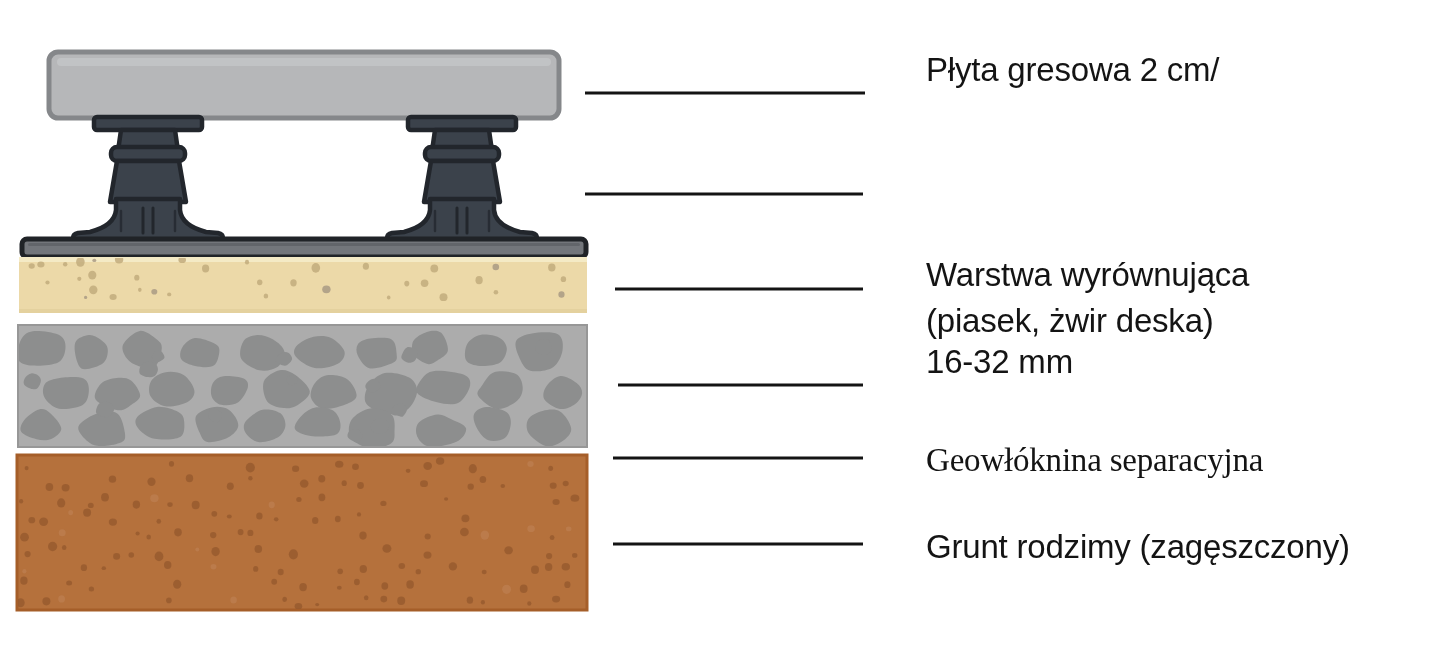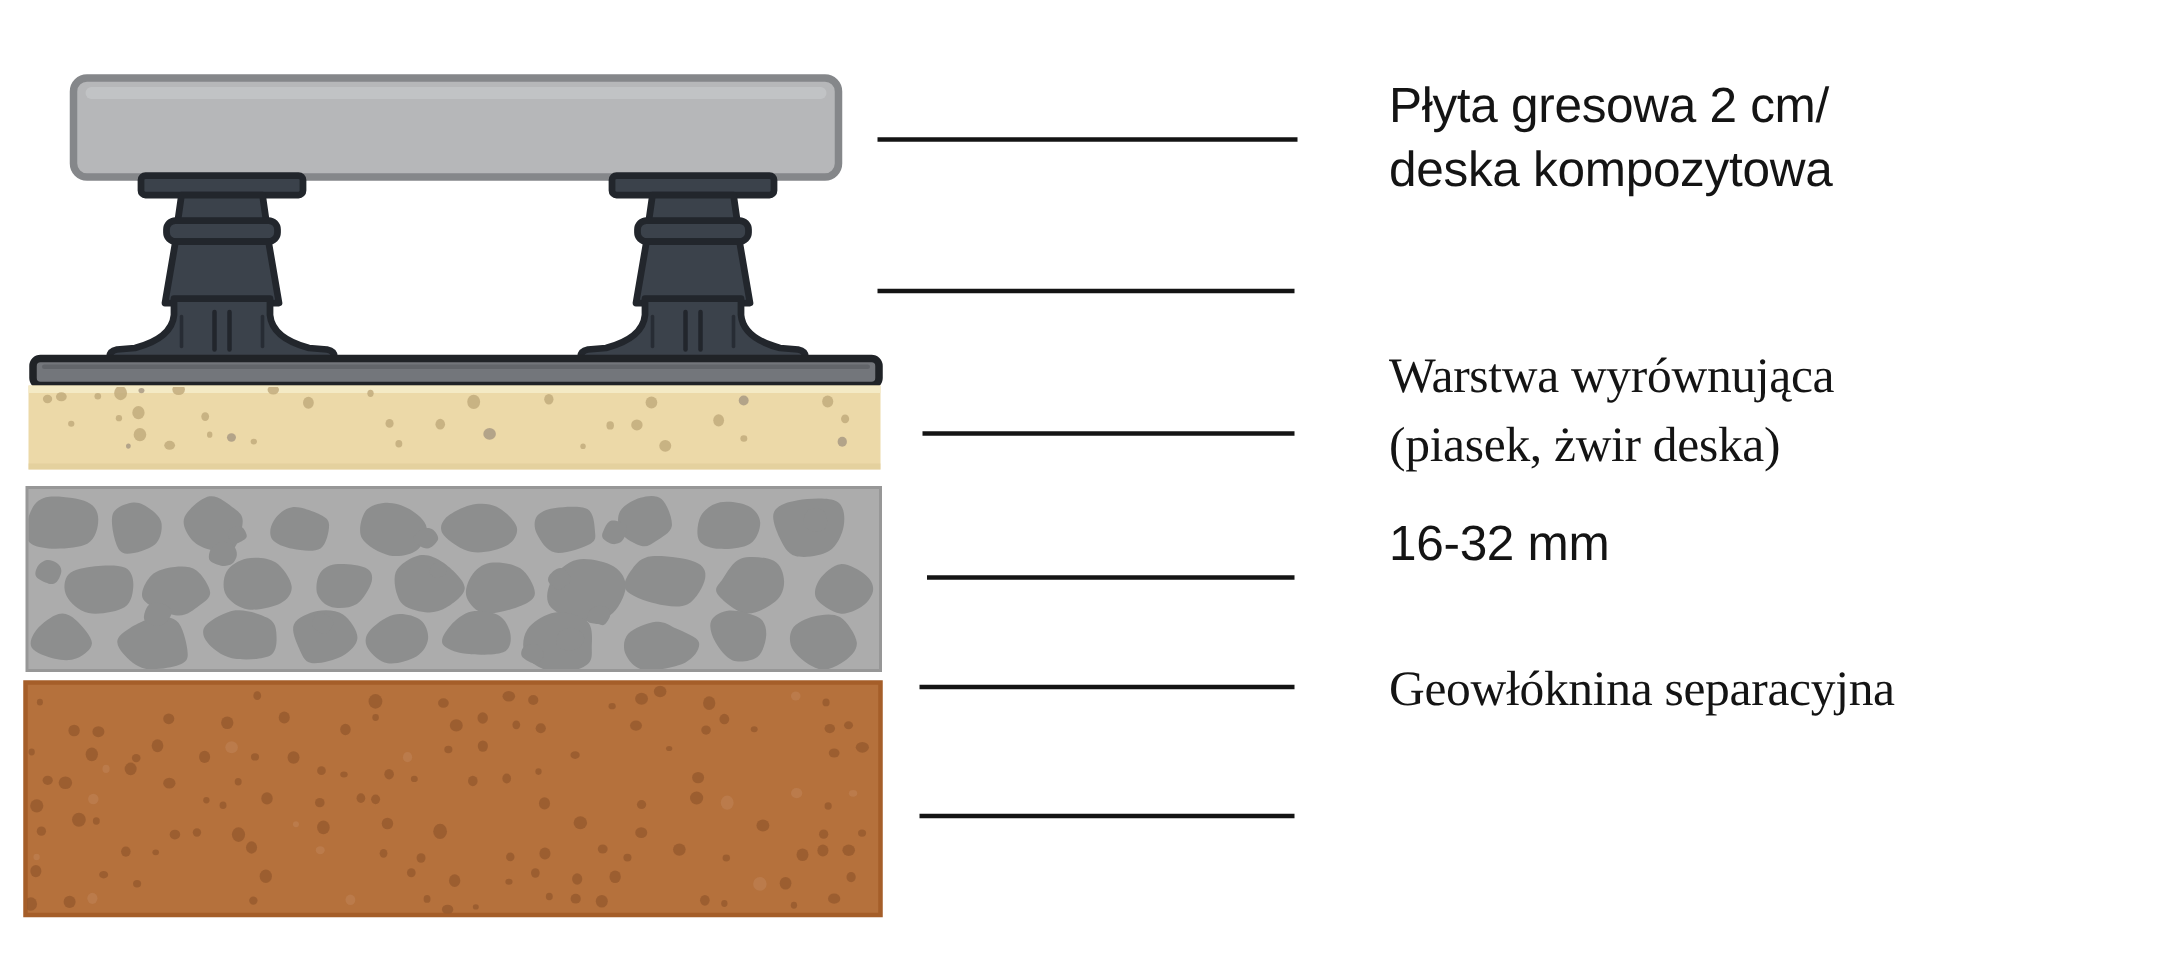--- a/index.html
+++ b/index.html
@@ -31,21 +31,21 @@
   .soil{fill:var(--c-soil); stroke:var(--c-soil-border); stroke-width:3;}
   .leaders line{stroke:var(--c-line); stroke-width:3;}
   .label{
     position:absolute; left:903px; color:var(--c-text);
     font-size:33px; line-height:46px; white-space:nowrap;
     letter-spacing:-0.2px;
     margin-left:23px;
   }
   .label.l1{top:48px; line-height:43px;}
   .label.l2{top:174px;}
-  .label.l3{top:228px;font-family:Liberation Serif, serif;}
+  .label.l3{top:252px;}
   .label.l4{top:339px; line-height:45px;}
   .label.l5{top:437px;font-family:Liberation Serif, serif;}
   .label.l6{top:524px;}
 </style>
 </head>
 <body>
 
 <div class="stage">
 
   <svg width="1440" height="647" viewBox="0 0 1440 647">
@@ -325,26 +325,28 @@
       <line x1="585" y1="194" x2="863" y2="194"></line>
       <line x1="615" y1="289" x2="863" y2="289"></line>
       <line x1="618" y1="385" x2="863" y2="385"></line>
       <line x1="613" y1="458" x2="863" y2="458"></line>
       <line x1="613" y1="544" x2="863" y2="544"></line>
     </g>
   </svg>
 
   <div class="label l1">
     <div>Płyta gresowa 2 cm/</div>
-    <div>deska kompozytowa</div>
   </div>
   <div class="label l3">
     <div>Warstwa wyrównująca</div>
     <div>(piasek, żwir deska)</div>
   </div>
   <div class="label l4">
     <div>16-32 mm</div>
   </div>
   <div class="label l5">
     <div>Geowłóknina separacyjna</div>
   </div>
+  <div class="label l6">
+    <div>Grunt rodzimy (zagęszczony)</div>
+  </div>
 
 </div>
 
 </body></html>

